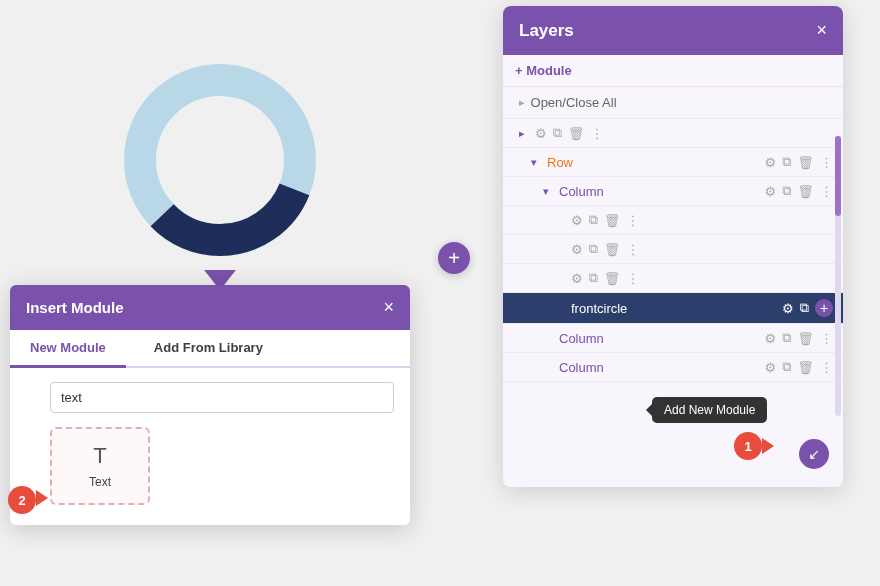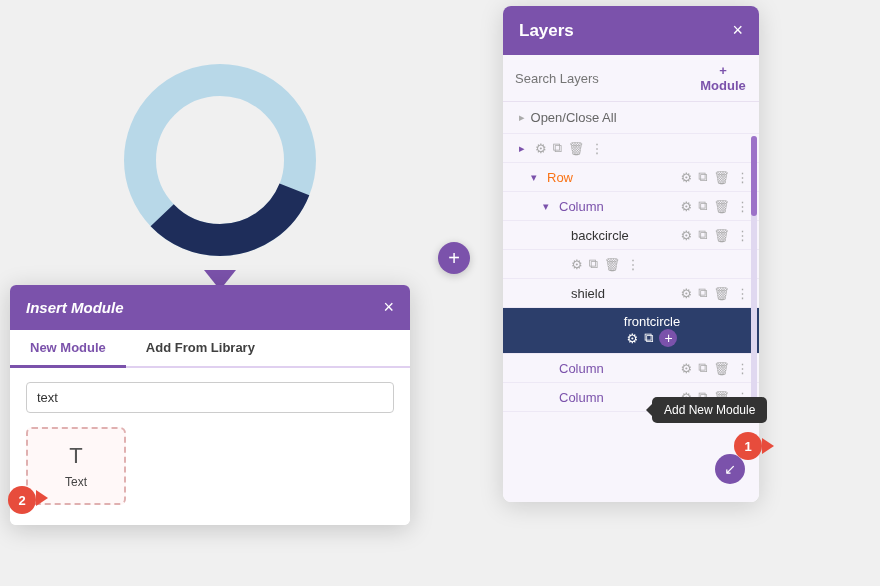--- a/index.html
+++ b/index.html
@@ -39,49 +39,50 @@
       background: #7b52ab;
       color: #fff;
       padding: 12px 16px;
       display: flex;
       align-items: center;
       justify-content: space-between;
     }
     .insert-module-title {
       font-size: 15px;
       font-weight: 600;
-      font-style: italic;
     }
     .insert-module-close {
       cursor: pointer;
       font-size: 18px;
       color: #fff;
       background: none;
       border: none;
     }
     .insert-module-tabs {
       display: flex;
       border-bottom: 2px solid #e0d0f0;
       background: #fff;
+      gap: 8px;
     }
     .tab-item {
       padding: 10px 20px;
       font-size: 13px;
       font-weight: 600;
       cursor: pointer;
       color: #404040;
     }
     .tab-item.active {
       color: #7b52ab;
       border-bottom: 3px solid #7b52ab;
       margin-bottom: -2px;
     }
     .insert-module-body {
       padding: 14px 16px 20px;
       background: #fff;
+      margin-left: 24px;
     }
     .search-input {
       width: 100%;
       border: 1px solid #ccc;
       border-radius: 4px;
       padding: 7px 10px;
       font-size: 13px;
       color: #333;
       outline: none;
       margin-bottom: 14px;
@@ -166,21 +167,21 @@
       cursor: pointer;
       box-shadow: 0 2px 8px rgba(0,0,0,0.2);
       z-index: 5;
     }
 
     
     .layers-panel {
       position: absolute;
       top: 6px;
       left: 503px;
-      width: 256px;
+      width: 340px;
       background: #fff;
       border-radius: 8px;
       box-shadow: 0 4px 24px rgba(0,0,0,0.15);
       overflow: hidden;
     }
     .layers-header {
       background: #7b52ab;
       color: #fff;
       padding: 14px 16px;
       display: flex;
@@ -252,21 +253,20 @@
       align-items: center;
       padding: 6px 10px;
       font-size: 13px;
       border-bottom: 1px solid #ede8f5;
       position: relative;
       background: #f8f5fc;
     }
     .layer-row.highlighted {
       background: #2c3e6b;
       color: #fff;
-      flex-direction: column;
     }
     .layer-row.highlighted .layer-name {
       color: #fff;
     }
     .layer-indent-0 { padding-left: 16px; }
     .layer-indent-1 { padding-left: 28px; }
     .layer-indent-2 { padding-left: 40px; }
     .layer-indent-3 { padding-left: 52px; }
 
     .layer-chevron {
@@ -448,21 +448,20 @@
   <span>2</span>
 </div>
 <div class="badge-arrow badge-arrow-2"></div>
 
 <div class="layers-panel">
   <div class="layers-header">
     <span class="layers-title">Layers</span>
     <button class="layers-close">×</button>
   </div>
   <div class="layers-search-row">
-    <input class="layers-search-input" type="text" placeholder="Search Layers" style="">
     <button class="filter-btn">+ Module</button>
   </div>
   <div class="layers-body">
 
     <div class="open-close-row">
       <span class="open-close-arrow">▸</span>
       <span>Open/Close All</span>
     </div>
 
     <div class="layer-row layer-indent-0">
@@ -492,42 +491,40 @@
       <div class="layer-actions">
         <span class="layer-action-icon">⚙</span>
         <span class="layer-action-icon">⧉</span>
         <span class="layer-action-icon">🗑</span>
         <span class="layer-action-icon">⋮</span>
       </div>
     </div>
 
     <div class="layer-row layer-indent-3">
       <span class="layer-chevron"></span>
-      <span class="layer-name black">backcircle</span>
       <div class="layer-actions">
         <span class="layer-action-icon">⚙</span>
         <span class="layer-action-icon">⧉</span>
         <span class="layer-action-icon">🗑</span>
         <span class="layer-action-icon">⋮</span>
       </div>
     </div>
 
     <div class="layer-row layer-indent-3">
       <span class="layer-chevron"></span>
       <div class="layer-actions">
         <span class="layer-action-icon">⚙</span>
         <span class="layer-action-icon">⧉</span>
         <span class="layer-action-icon">🗑</span>
         <span class="layer-action-icon">⋮</span>
       </div>
     </div>
 
     <div class="layer-row layer-indent-3">
       <span class="layer-chevron"></span>
-      <span class="layer-name black">shield</span>
       <div class="layer-actions">
         <span class="layer-action-icon">⚙</span>
         <span class="layer-action-icon">⧉</span>
         <span class="layer-action-icon">🗑</span>
         <span class="layer-action-icon">⋮</span>
       </div>
     </div>
 
     <div class="layer-row layer-indent-3 highlighted">
       <span class="layer-chevron" style="color:#fff;"></span>

